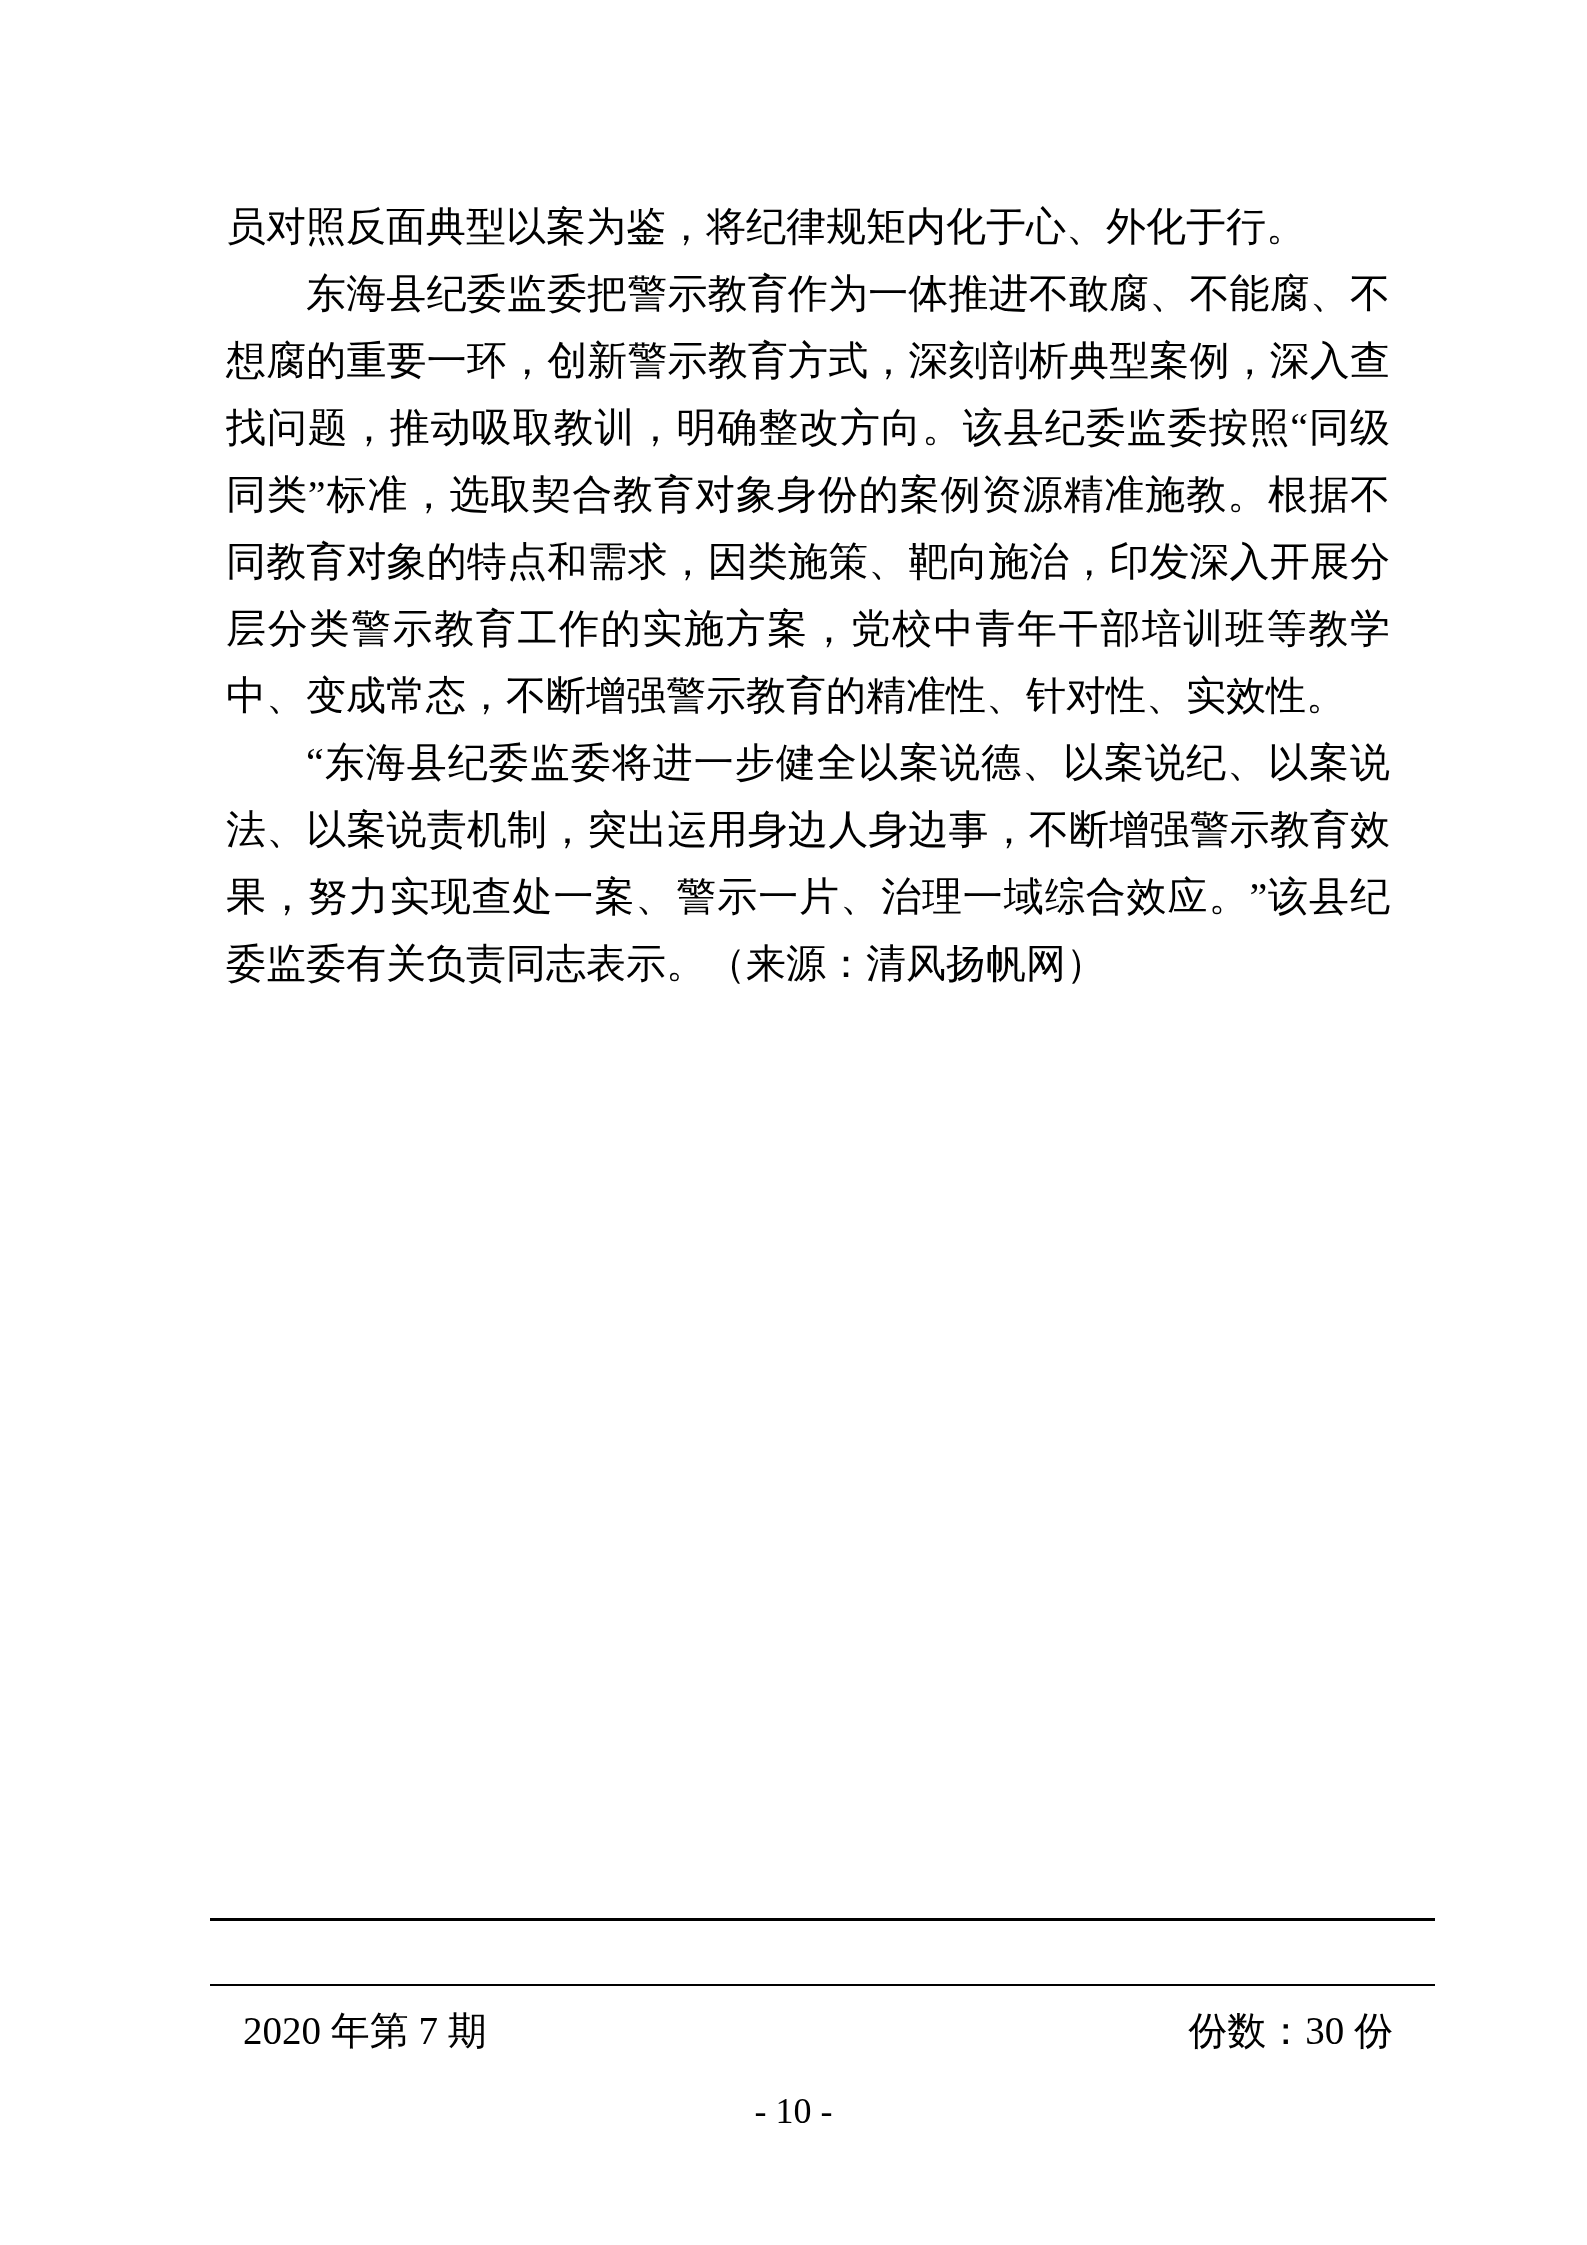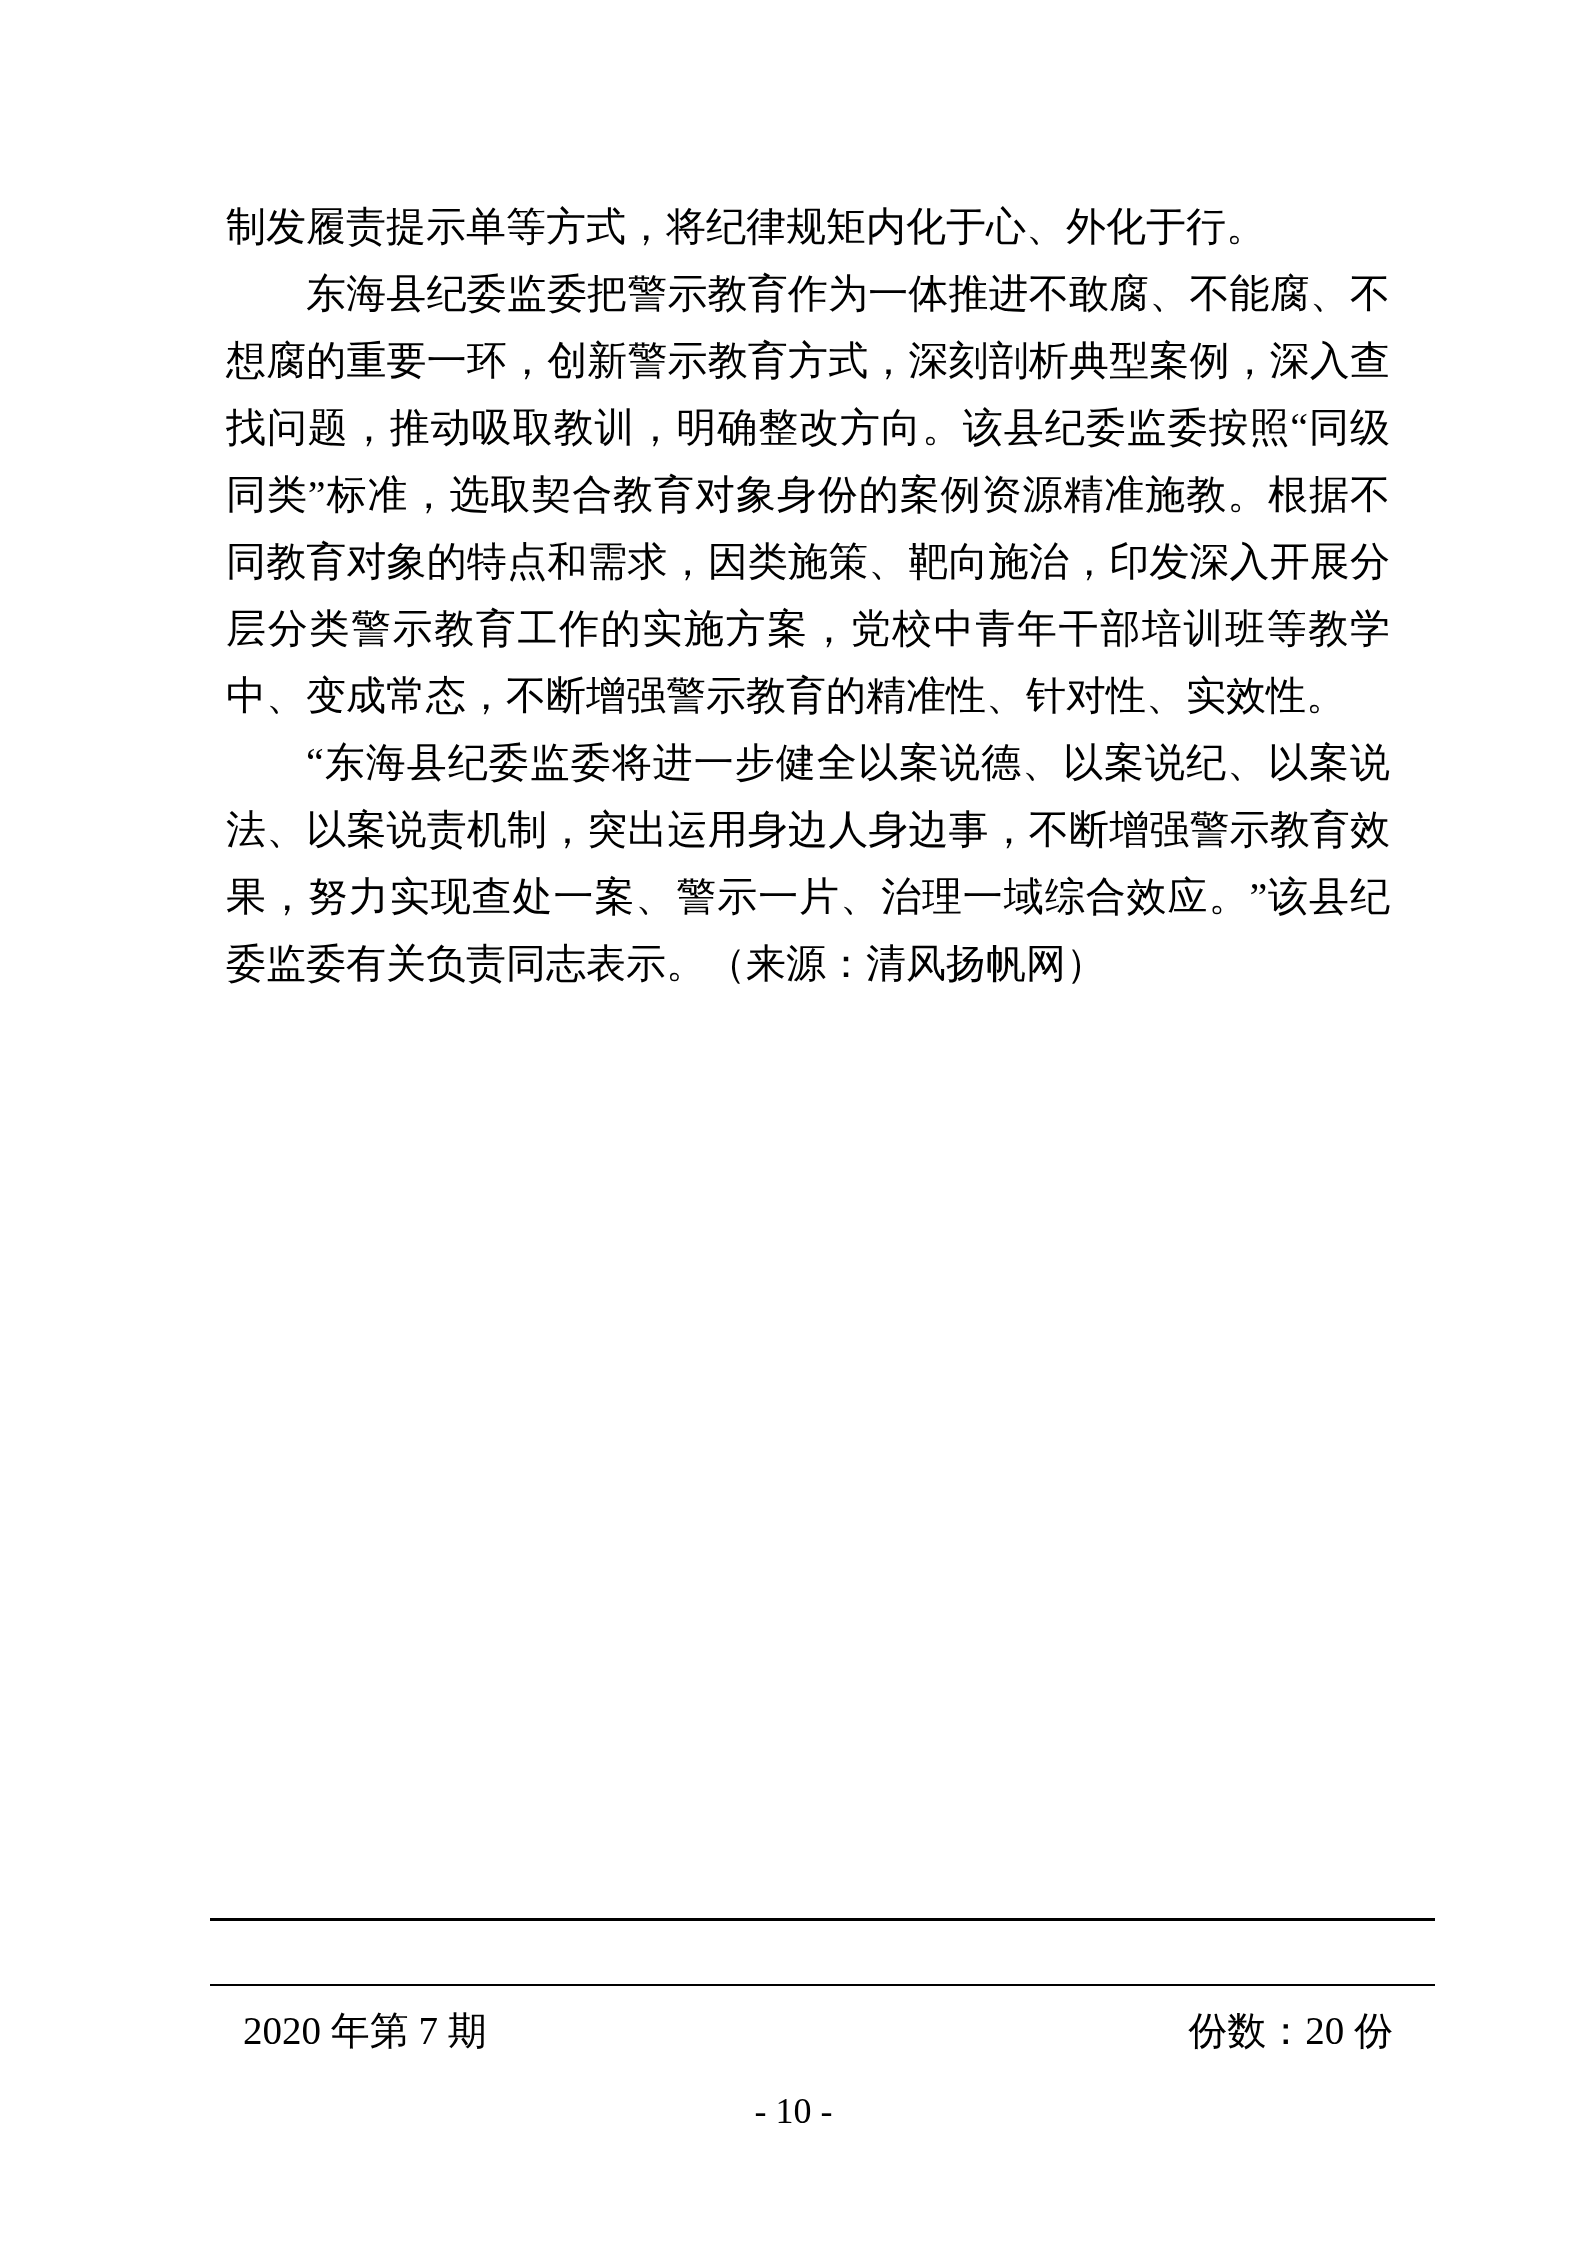--- a/index.html
+++ b/index.html
@@ -74,29 +74,29 @@
     font-size: 36px;
     line-height: 42px;
   }
 </style>
 </head>
 <body>
 
 <div class="page">
 
   <div class="body-text">
-    <p>制发履责提示单等方式，将纪律规矩内化于心、外化于行。</p>
+    <p>员对照反面典型以案为鉴，将纪律规矩内化于心、外化于行。</p>
     <p class="indent">东海县纪委监委把警示教育作为一体推进不敢腐、不能腐、不想腐的重要一环，创新警示教育方式，深刻剖析典型案例，深入查找问题，推动吸取教训，明确整改方向。该县纪委监委按照“同级同类”标准，选取契合教育对象身份的案例资源精准施教。根据不同教育对象的特点和需求，因类施策、靶向施治，印发深入开展分层分类警示教育工作的实施方案，党校中青年干部培训班等教学中、变成常态，不断增强警示教育的精准性、针对性、实效性。</p>
     <p class="indent">“东海县纪委监委将进一步健全以案说德、以案说纪、以案说法、以案说责机制，突出运用身边人身边事，不断增强警示教育效果，努力实现查处一案、警示一片、治理一域综合效应。”该县纪委监委有关负责同志表示。（来源：清风扬帆网）</p>
   </div>
 
   <div class="footer-rule-thick"></div>
 
 
   <div class="footer-rule-thin"></div>
 
   <div class="issue-label">2020 年第 7 期</div>
 
-  <div class="copies-label">份数：20 份</div>
+  <div class="copies-label">份数：30 份</div>
 
   <div class="page-number">- 10 -</div>
 
 </div>
 
 </body></html>

